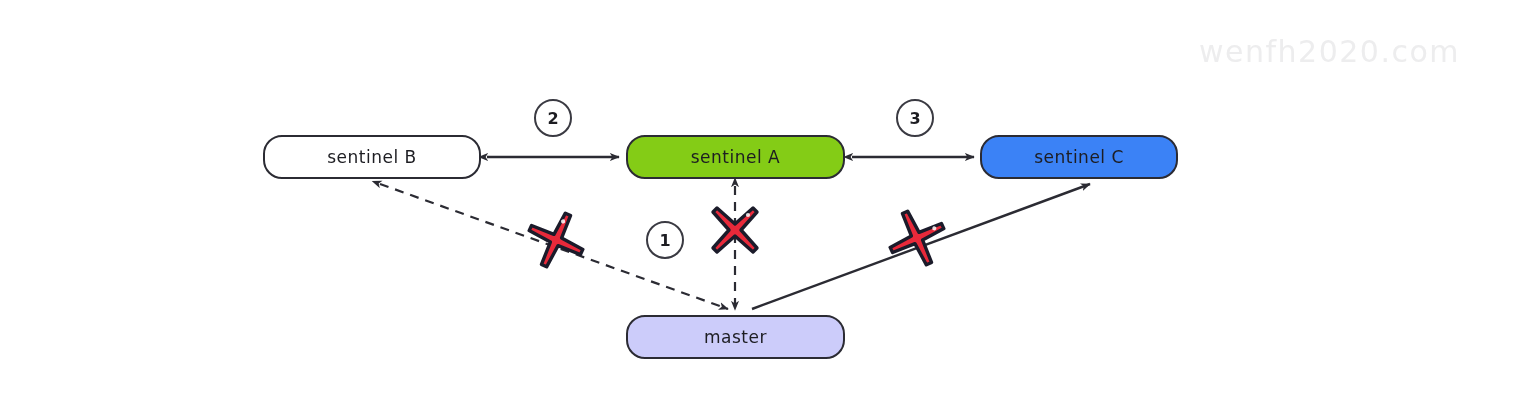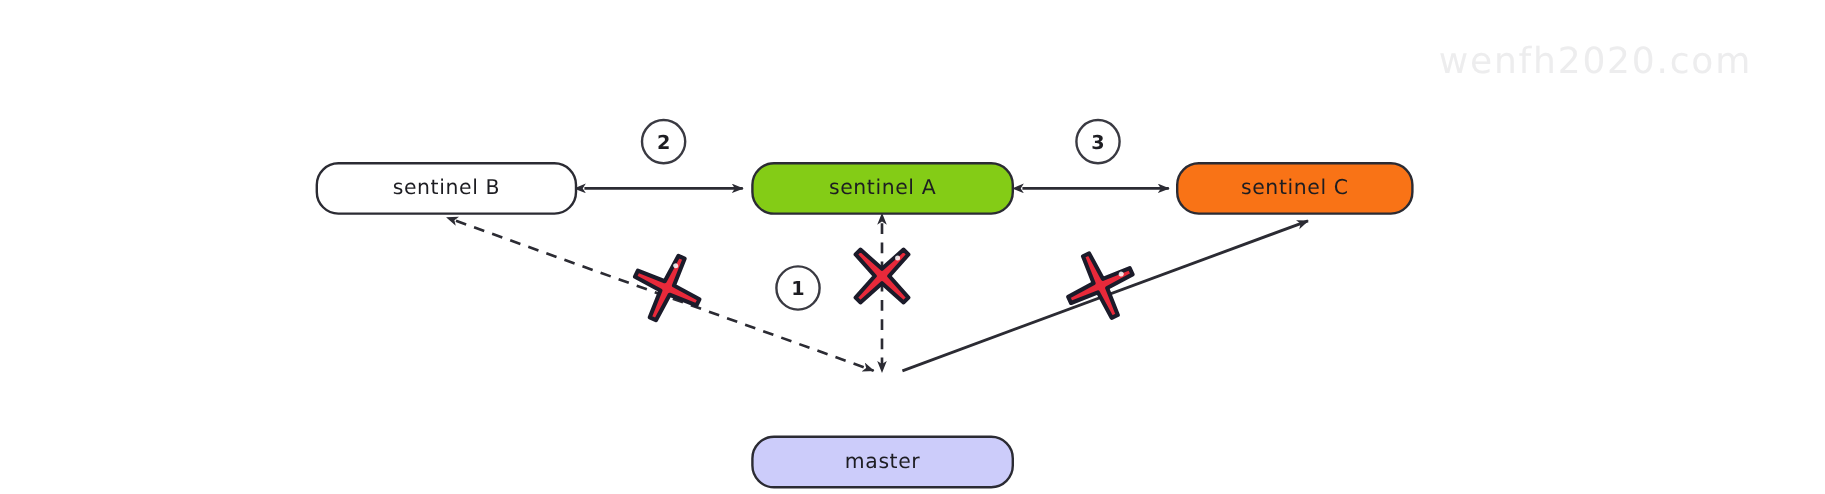--- a/index.html
+++ b/index.html
@@ -99,25 +99,25 @@
   </svg>
 
   <div class="node-box" style="left:263px; top:135px; width:218px; height:44px; background:#ffffff;">
     <span class="node-label">sentinel B</span>
   </div>
 
   <div class="node-box" style="left:626px; top:135px; width:219px; height:44px; background:#84cc16;">
     <span class="node-label">sentinel A</span>
   </div>
 
-  <div class="node-box" style="left:980px; top:135px; width:198px; height:44px; background:#f97316;">
+  <div class="node-box" style="left:980px; top:135px; width:198px; height:44px; background:#3b82f6;">
     <span class="node-label">sentinel C</span>
   </div>
 
-  <div class="node-box" style="left:626px; top:315px; width:219px; height:44px; background:#ccccfa;margin-top:48px;">
+  <div class="node-box" style="left:626px; top:315px; width:219px; height:44px; background:#ccccfa;">
     <span class="node-label">master</span>
   </div>
 
   <div class="badge" style="left:646px; top:221px;">
     <span>1</span>
   </div>
   <div class="badge" style="left:534px; top:99px;">
     <span>2</span>
   </div>
   <div class="badge" style="left:896px; top:99px;">

